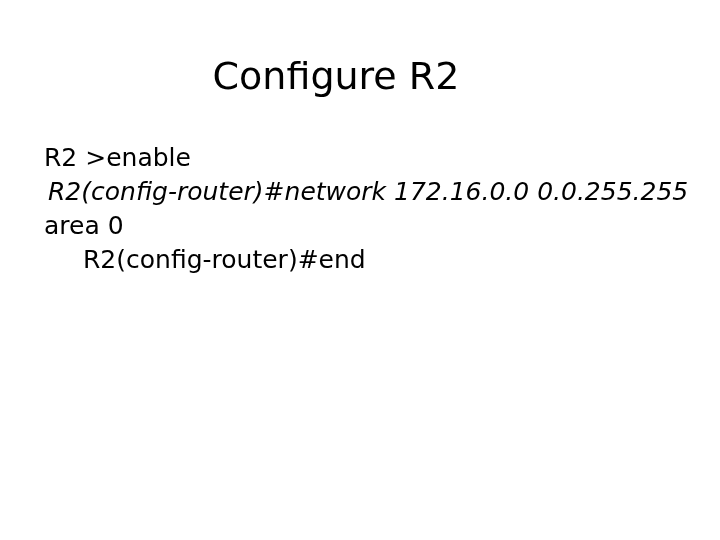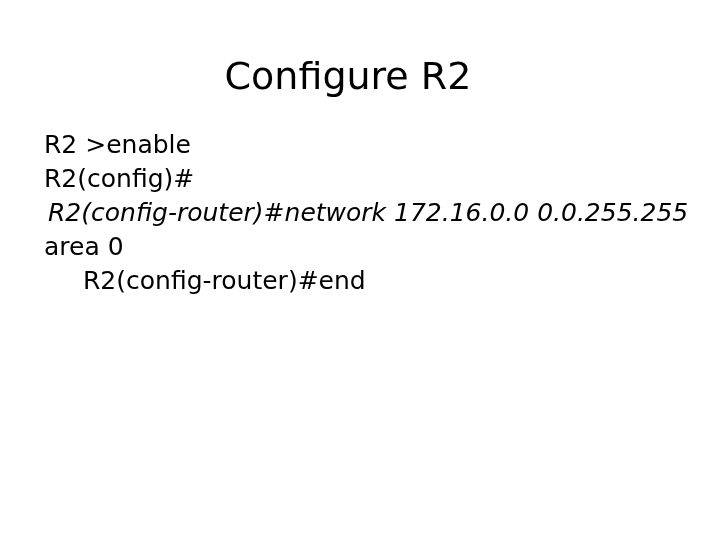--- a/index.html
+++ b/index.html
@@ -27,26 +27,25 @@
     top: 52px;
     width: 672px;
     text-align: center;
     font-family: "DejaVu Sans", sans-serif;
     font-size: 38px;
     font-weight: 400;
     line-height: 48px;
     color: #000000;
     letter-spacing: 0px;
     white-space: pre;
-    margin-left: 12px;
   }
   #cli-block {
     position: absolute;
     left: 0px;
-    top: 128px;
+    top: 141px;
     width: 720px;
     box-sizing: border-box;
     padding-left: 0px;
   }
   .cli-line {
     font-family: "DejaVu Sans", sans-serif;
     font-size: 25px;
     font-weight: 400;
     line-height: 34px;
     color: #000000;
@@ -60,19 +59,18 @@
 </style>
 </head>
 <body>
 
 <div id="slide">
 
   <div id="slide-title">Configure R2</div>
 
   <div id="cli-block">
     <div class="cli-line ind-a">R2 &gt;enable</div>
-    <div class="cli-line ind-a">R2(config)#</div>
     <div class="cli-line ind-b">R2(config-router)#network 172.16.0.0 0.0.255.255</div>
     <div class="cli-line ind-c">area 0</div>
     <div class="cli-line ind-d">R2(config-router)#end</div>
   </div>
 
 </div>
 
 </body></html>

